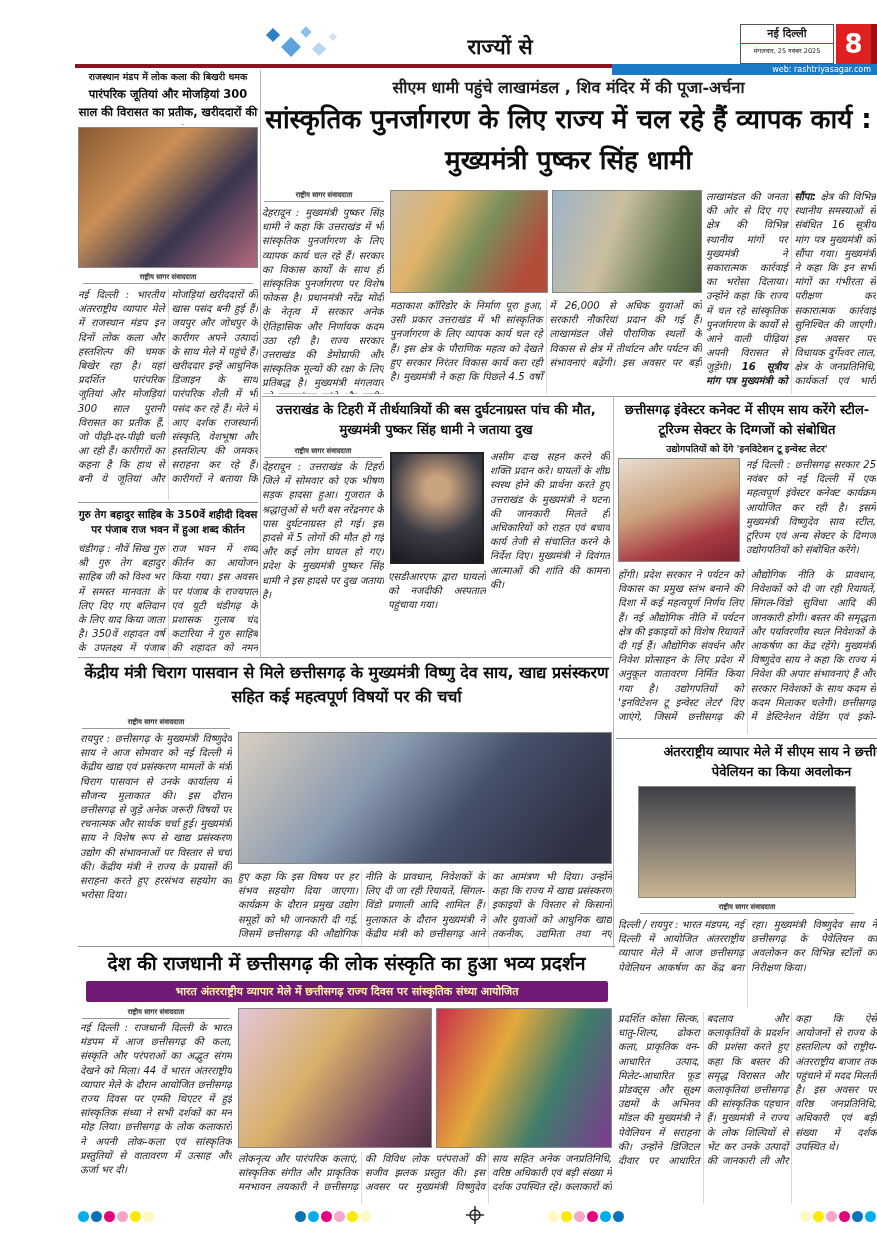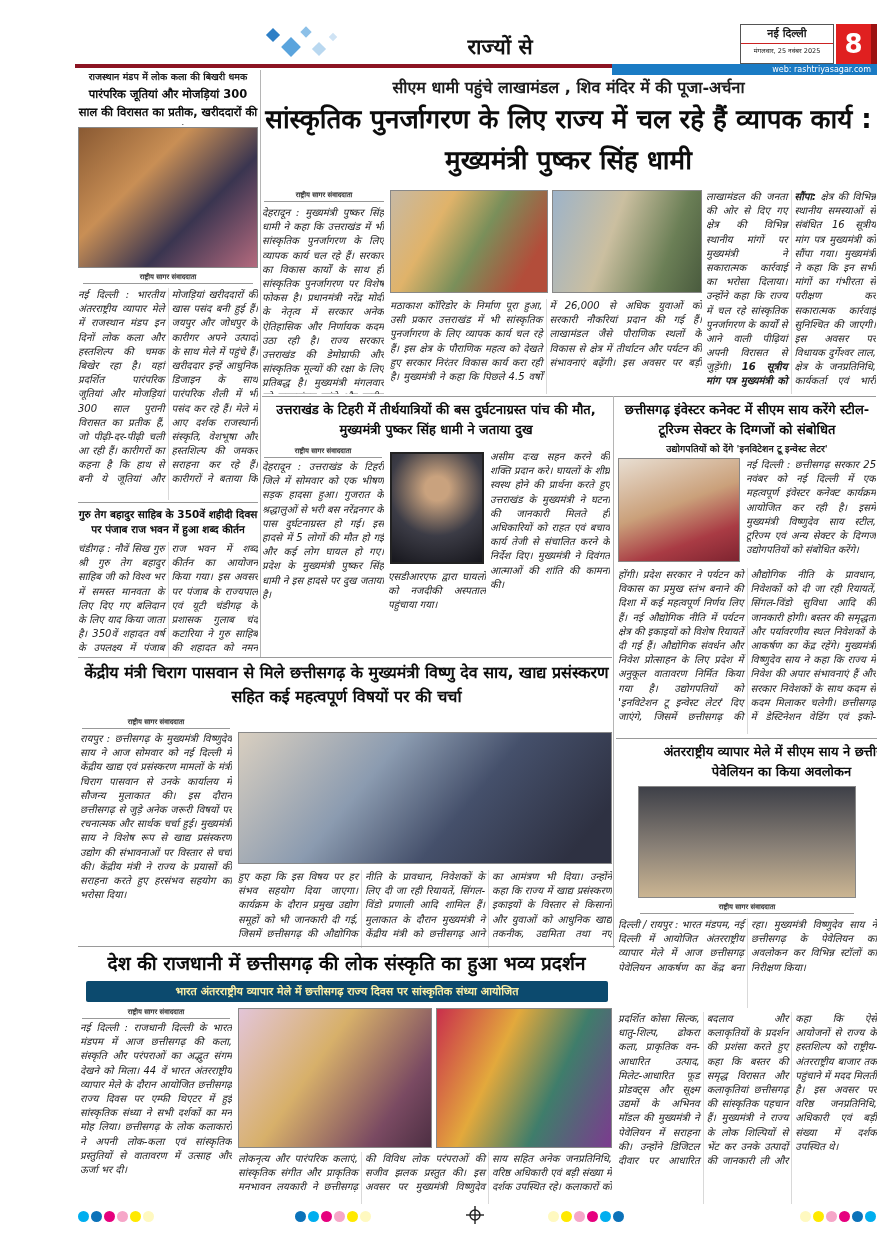--- a/index.html
+++ b/index.html
@@ -37,21 +37,21 @@
   .hl-sm{font-size:13px;line-height:20px;}
   .hl-xs{font-size:11.5px;line-height:18px;}
   .hl-xxs{font-size:10.5px;line-height:15px;}
   .subhead{font-size:9.5px;font-weight:bold;text-align:center;color:#222;}
   .byline{font-size:6.8px;font-weight:bold;text-align:center;color:#333;
     border-bottom:1px solid #999;padding-bottom:11px;}
   .body-txt{font-size:10px;line-height:1.42;text-align:justify;color:#1b1b1b;font-style:italic;}
   .body-txt b{font-weight:bold;}
   .cols-2{column-count:2;column-gap:7px;column-rule:1px solid #d9d9d9;}
   .cols-3{column-count:3;column-gap:7px;column-rule:1px solid #d9d9d9;}
-  .redbar{background:#0c4a6e;color:#fdf0a8;font-size:11px;font-weight:bold;
+  .redbar{background:#701a75;color:#fdf0a8;font-size:11px;font-weight:bold;
     text-align:center;line-height:21px;border-radius:2px;}
   
   .photo{border:1px solid #888;}
   .ph-stall{background:linear-gradient(135deg,#8a5a33 0%,#c98f55 35%,#3a3550 65%,#b46a7e 100%);}
   .ph-event1{background:linear-gradient(120deg,#c7b9a4 0%,#e0b36a 30%,#7a8f5a 55%,#b34d3a 85%);}
   .ph-event2{background:linear-gradient(110deg,#9db3c9 0%,#cbbfa0 40%,#6b7f56 75%,#4a5b3e 100%);}
   .ph-portrait{background:radial-gradient(circle at 50% 32%,#c9a27e 0 14%,#3c3c46 55%,#17171d 100%);border:2px solid #222;}
   .ph-speech{background:linear-gradient(160deg,#e8ded2 0%,#caa07a 45%,#a93b44 75%,#7e2430 100%);}
   .ph-meeting{background:linear-gradient(130deg,#d9cfc0 0%,#8b9bb0 35%,#45506b 60%,#2e3142 90%);}
   .ph-pavilion{background:linear-gradient(180deg,#3e4048 0%,#8a8177 55%,#cbb592 100%);}

